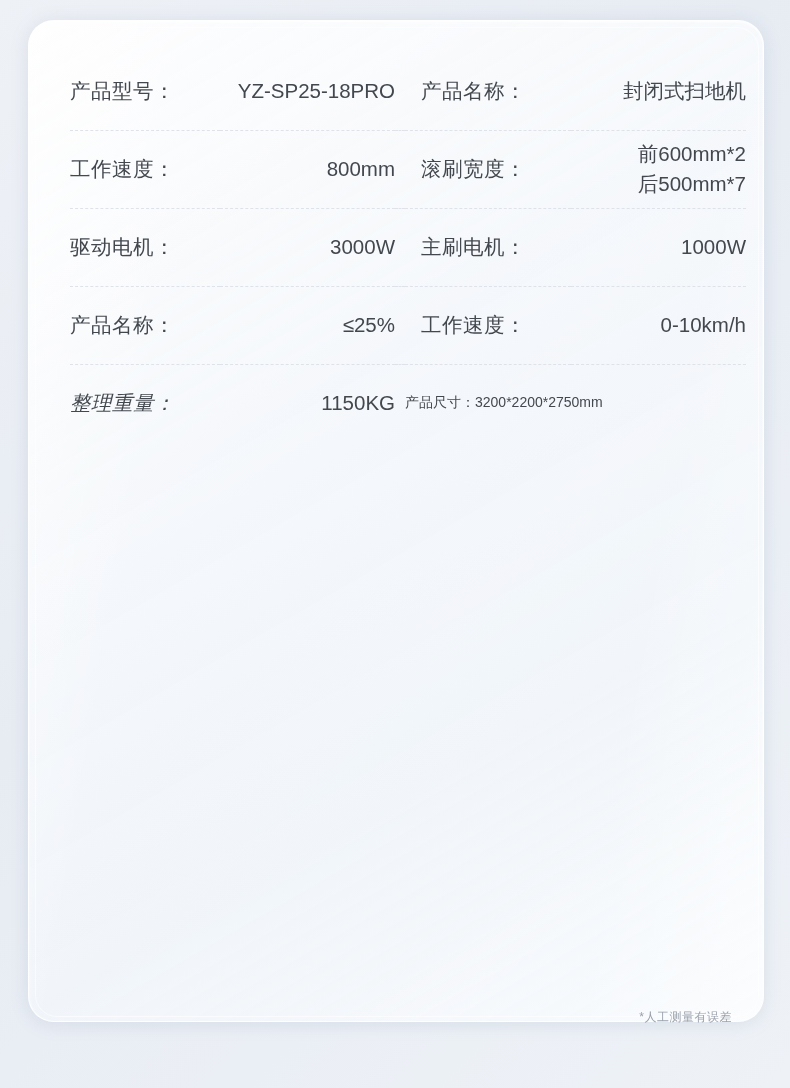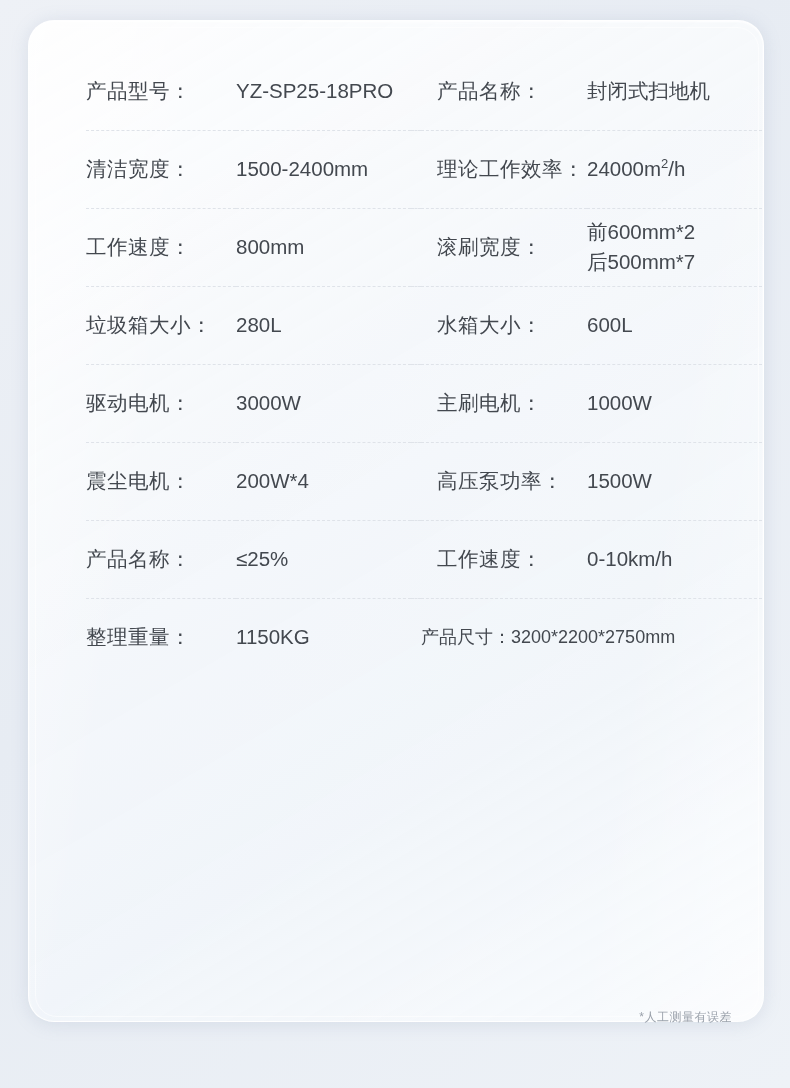--- a/index.html
+++ b/index.html
@@ -46,21 +46,21 @@
     left: 6px; top: 6px;
     width: 722px; height: 988px;
     border-radius: 22px;
     border: 1px solid rgba(255,255,255,0.55);
     pointer-events: none;
   }
 
   
   .spec-table {
     position: absolute;
-    left: 86px;
+    left: 70px;
     top: 52px;
     width: 660px;
     border-collapse: collapse;
     table-layout: fixed;
   }
   .spec-table tr {
     height: 78px;
   }
   .spec-table td {
     vertical-align: middle;
@@ -75,20 +75,21 @@
     font-size: 20.5px;
     color: #43484f;
     letter-spacing: 0.5px;
     white-space: nowrap;
     padding-left: 2px;
   }
   .value {
     width: 175px;
     font-size: 20.5px;
     color: #43484f;
+    text-align: right;
     white-space: nowrap;
     padding-right: 20px;
     line-height: 1.35;
   }
   .gap {
     width: 10px;
   }
   .label.right-col {
     padding-left: 16px;
   }
@@ -100,23 +101,24 @@
     vertical-align: super;
     line-height: 0;
   }
   .two-line {
     line-height: 1.45;
   }
 
   
   .row-size .label {
     white-space: nowrap;
+    font-style: italic;
   }
   .combined {
-    font-size: 18px;
+    font-size: 14px;
     color: #43484f;
     white-space: nowrap;
     padding-left: 16px;
   }
 
   .footnote {
     position: absolute;
     right: 58px;
     bottom: 62px;
     font-size: 12px;
@@ -137,64 +139,43 @@
   <table class="spec-table">
     <tbody>
       <tr>
         <td class="label">产品型号：</td>
         <td class="value">YZ-SP25-18PRO</td>
         <td class="gap"></td>
         <td class="label right-col">产品名称：</td>
         <td class="value right-col">封闭式扫地机</td>
       </tr>
 
-      <tr>
-        <td class="label">清洁宽度：</td>
-        <td class="value">1500-2400mm</td>
-        <td class="gap"></td>
-        <td class="label right-col">理论工作效率：</td>
-        <td class="value right-col"><span>24000m</span><span class="sub">2</span><span>/h</span></td>
-      </tr>
 
       <tr>
         <td class="label">工作速度：</td>
         <td class="value">800mm</td>
         <td class="gap"></td>
         <td class="label right-col">滚刷宽度：</td>
         <td class="value right-col two-line">
           <div>前600mm*2</div>
           <div>后500mm*7</div>
         </td>
       </tr>
 
-      <tr>
-        <td class="label">垃圾箱大小：</td>
-        <td class="value">280L</td>
-        <td class="gap"></td>
-        <td class="label right-col">水箱大小：</td>
-        <td class="value right-col">600L</td>
-      </tr>
 
 
       <tr>
         <td class="label">驱动电机：</td>
         <td class="value">3000W</td>
         <td class="gap"></td>
         <td class="label right-col">主刷电机：</td>
         <td class="value right-col">1000W</td>
       </tr>
 
 
-      <tr>
-        <td class="label">震尘电机：</td>
-        <td class="value">200W*4</td>
-        <td class="gap"></td>
-        <td class="label right-col">高压泵功率：</td>
-        <td class="value right-col">1500W</td>
-      </tr>
 
 
       <tr>
         <td class="label">产品名称：</td>
         <td class="value">≤25%</td>
         <td class="gap"></td>
         <td class="label right-col">工作速度：</td>
         <td class="value right-col">0-10km/h</td>
       </tr>
 

